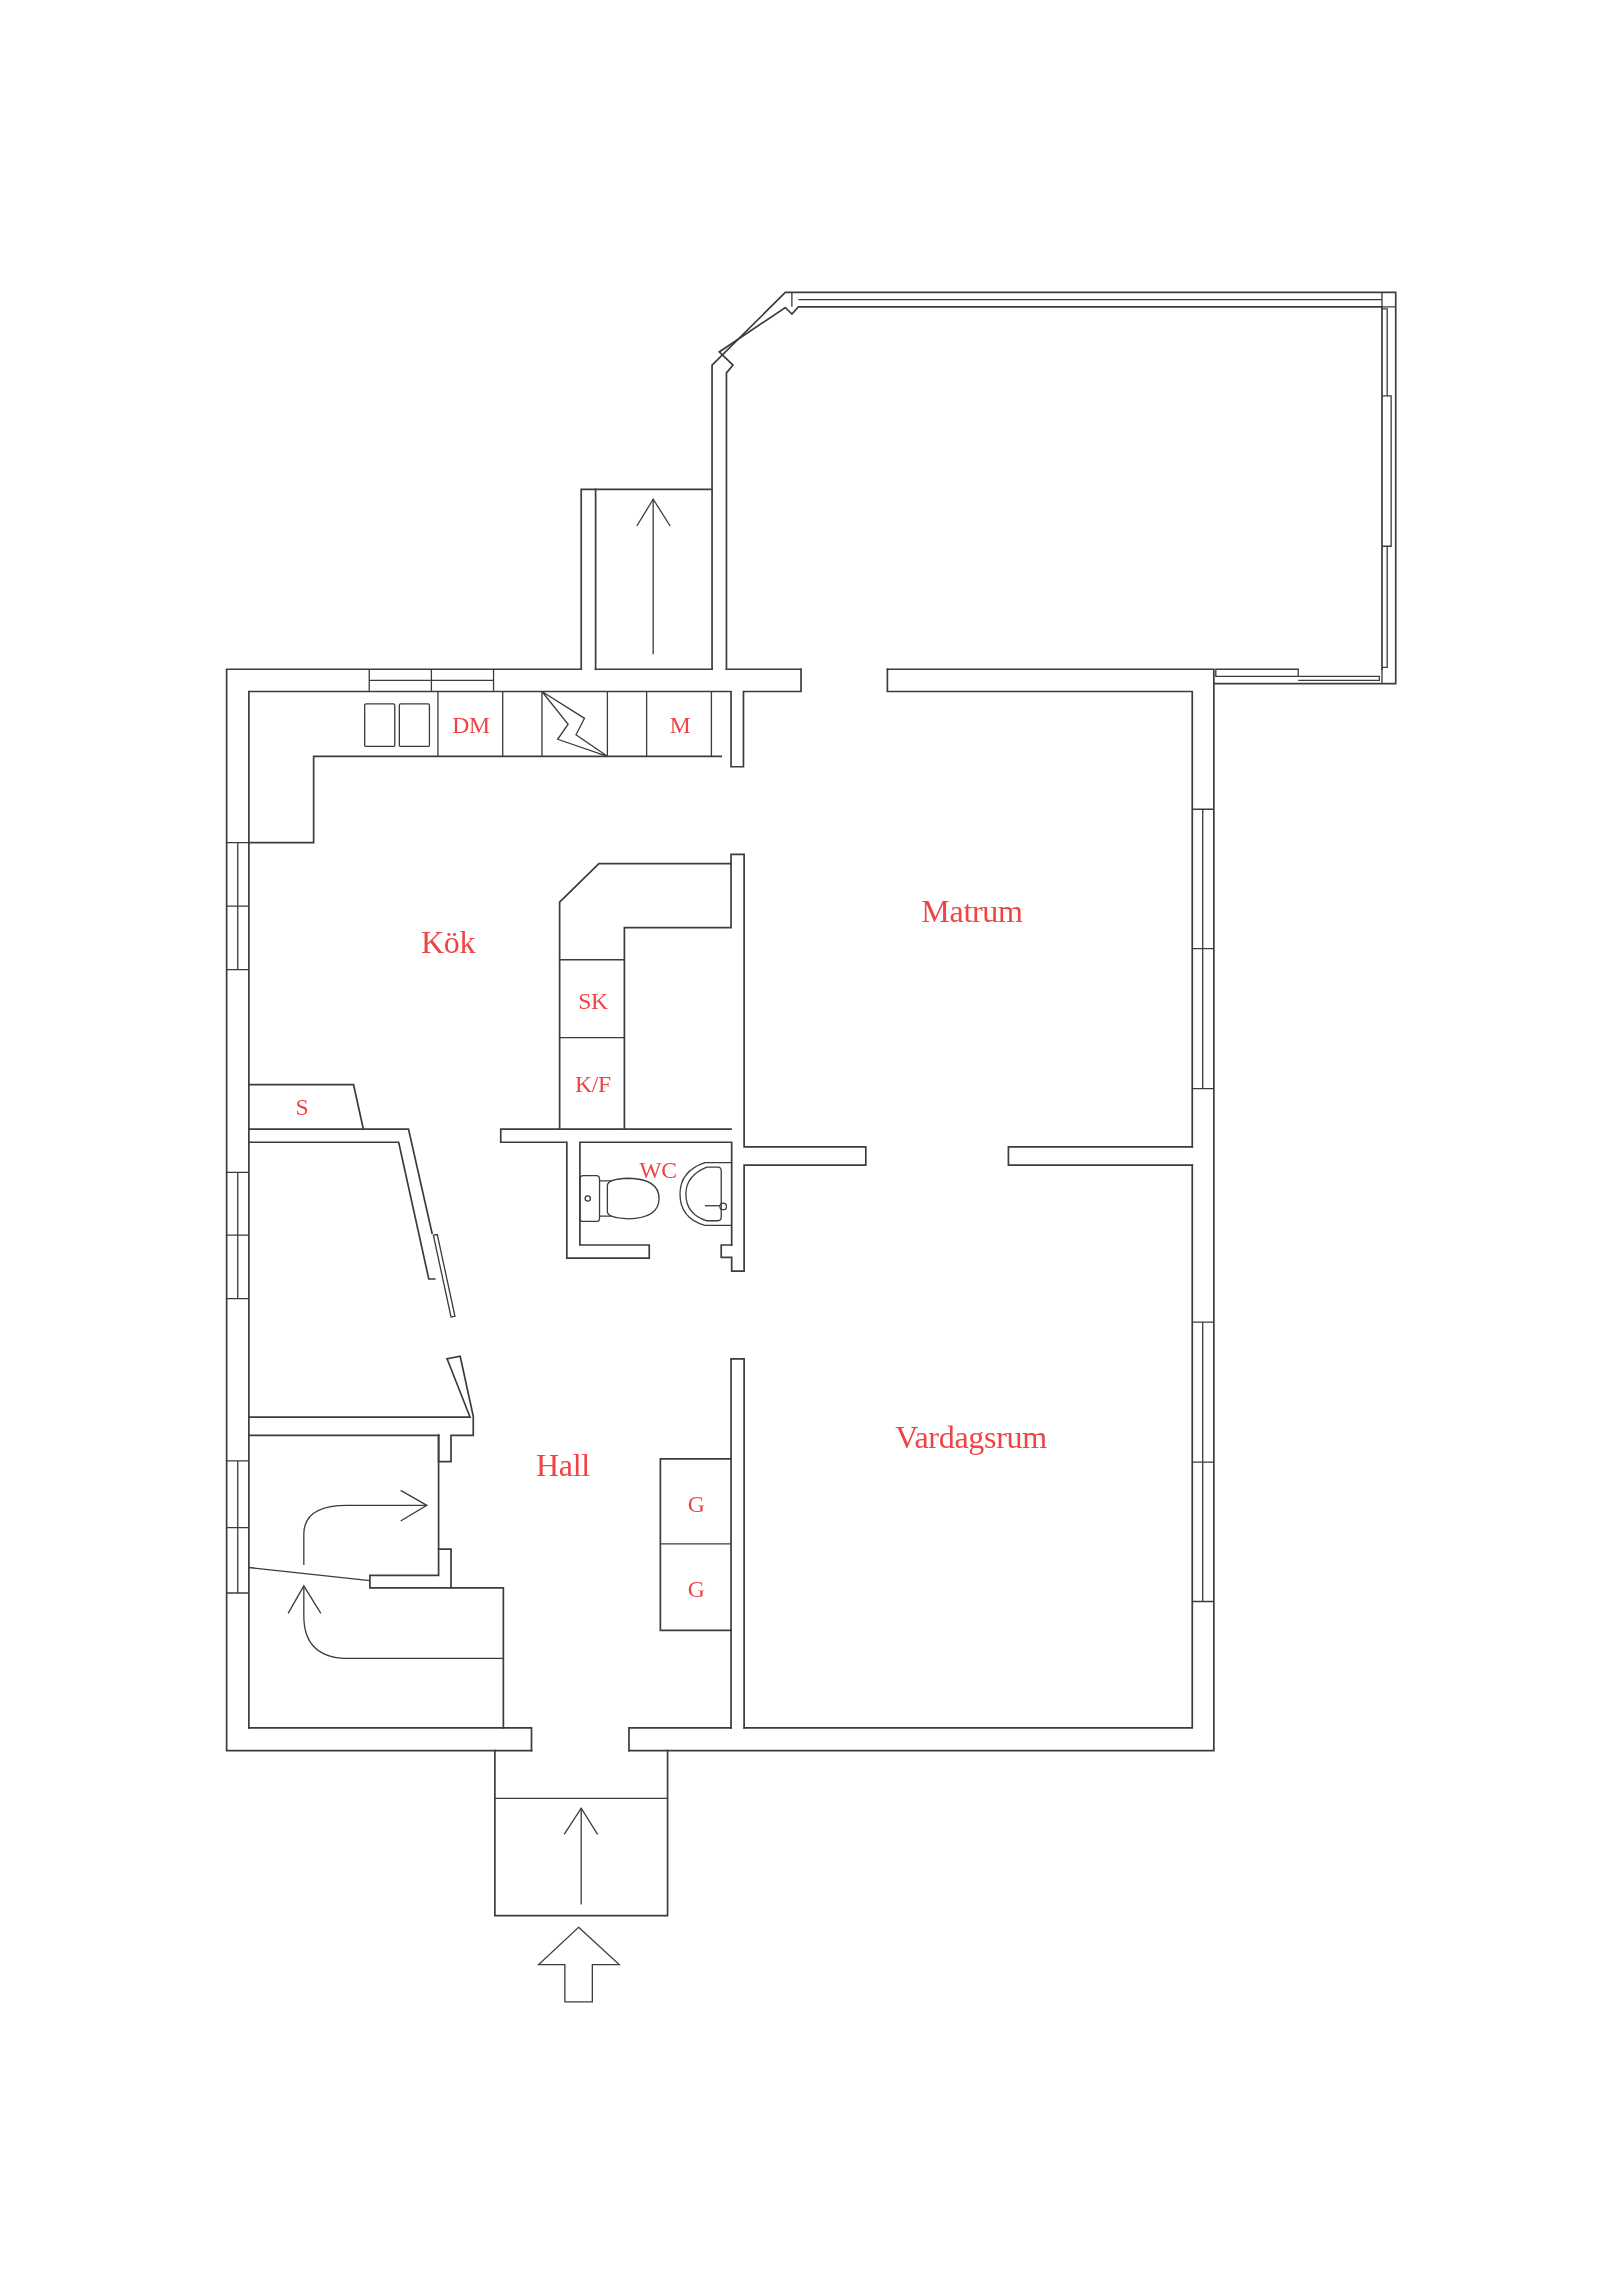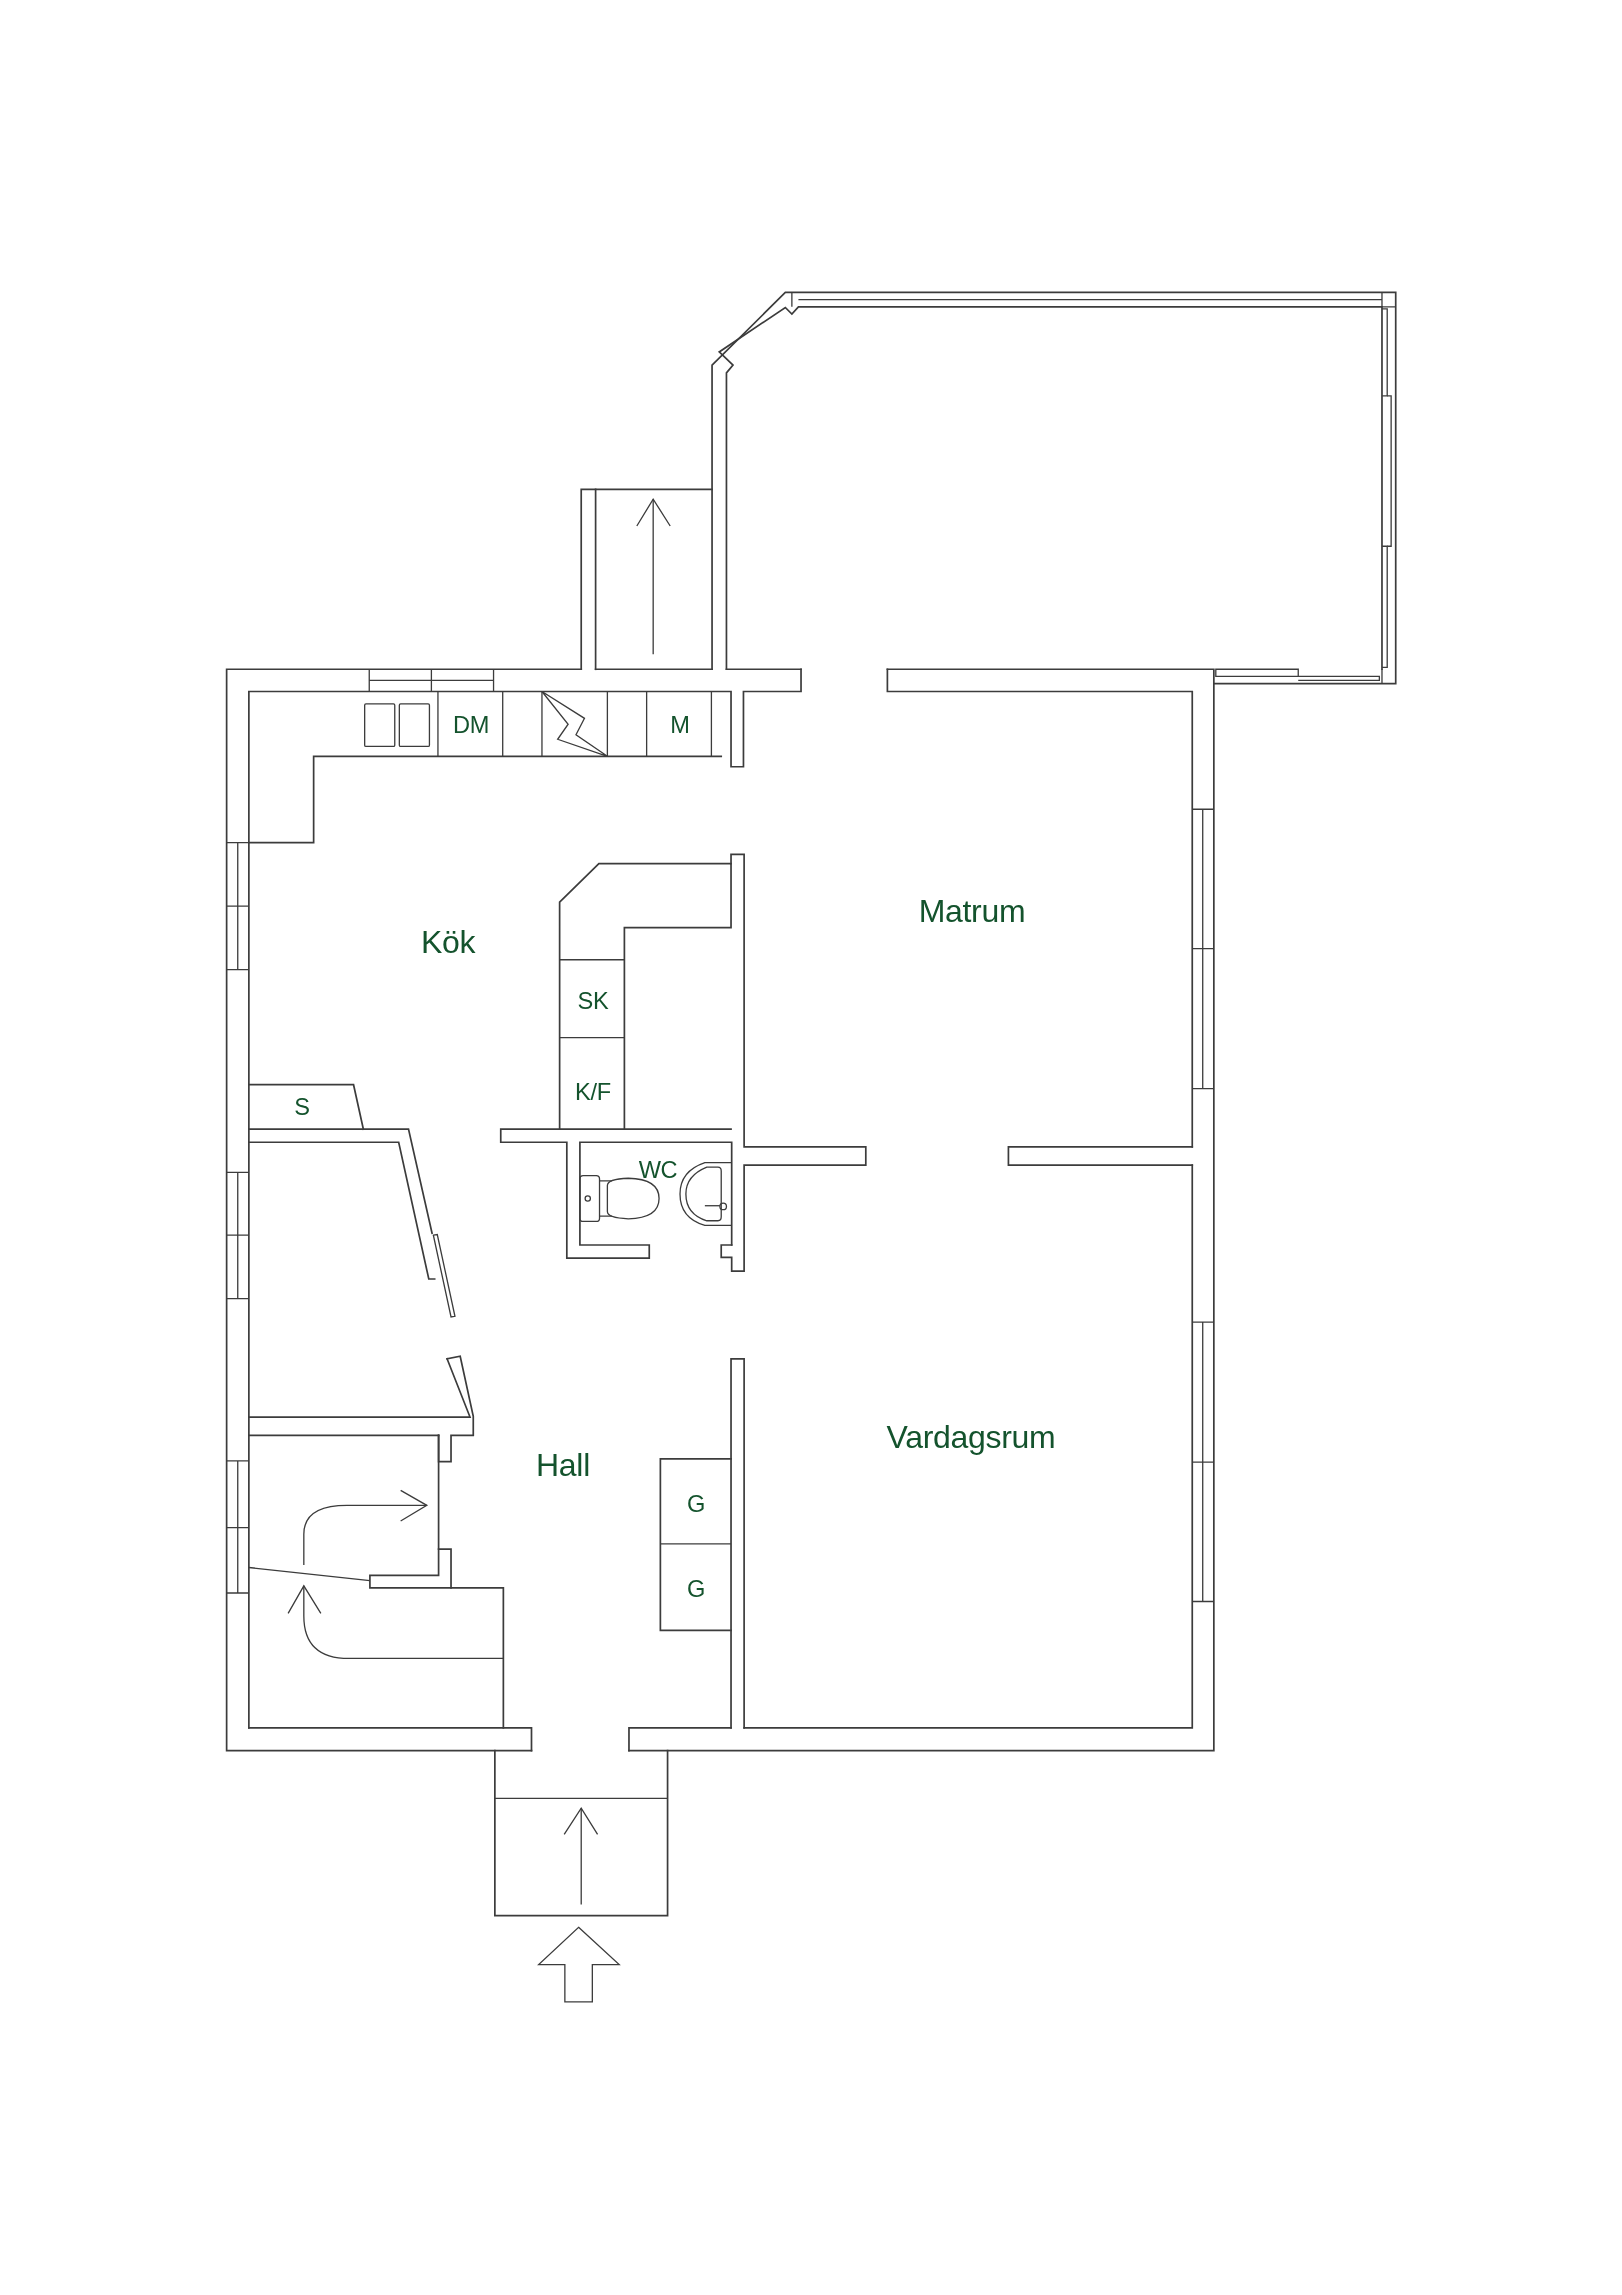--- a/index.html
+++ b/index.html
@@ -1,20 +1,20 @@
 <!DOCTYPE html>
 <html style="font-size:10.5px"><head>
 <meta charset="utf-8">
 <style>
   html, body { margin: 0; padding: 0; background: #ffffff; }
   body { width: 1623px; height: 2295px; position: relative; overflow: hidden; }
   svg.plan { position: absolute; left: 0; top: 0; width: 1623px; height: 2295px; }
   .w { fill: none; stroke: #3c3c3c; stroke-width: 2.6; stroke-linejoin: miter; stroke-linecap: square; }
   .t { fill: none; stroke: #3c3c3c; stroke-width: 2; }
-  .lbl { position: absolute; font-family: Liberation Sans, sans-serif; color: #14532d; white-space: nowrap; transform: translate(-50%, -50%); letter-spacing: -0.3px; }
+  .lbl { position: absolute; font-family: Liberation Serif, serif; color: #ef4444; white-space: nowrap; transform: translate(-50%, -50%); letter-spacing: -0.3px; }
   .room { font-size: 32px; }
   .fix { font-size: 23.6px; }
 </style>
 </head>
 <body>
 
 <svg class="plan" viewBox="0 0 2480 3508" xmlns="http://www.w3.org/2000/svg">
 
   <g>
 
@@ -150,17 +150,17 @@
 
 <div class="lbl room" style="left:448px; top:942px;">Kök</div>
 <div class="lbl room" style="left:972px; top:911px;">Matrum</div>
 <div class="lbl room" style="left:971px; top:1437px;">Vardagsrum</div>
 <div class="lbl room" style="left:563px; top:1465px;">Hall</div>
 <div class="lbl fix" style="left:658px; top:1170px;">WC</div>
 
 <div class="lbl fix" style="left:471px; top:725px;">DM</div>
 <div class="lbl fix" style="left:680px; top:725px;">M</div>
 <div class="lbl fix" style="left:593px; top:1001px;">SK</div>
-<div class="lbl fix" style="left:593px; top:1084px;margin-top:8px;">K/F</div>
+<div class="lbl fix" style="left:593px; top:1084px;">K/F</div>
 <div class="lbl fix" style="left:302px; top:1107px;">S</div>
 <div class="lbl fix" style="left:696px; top:1504px;">G</div>
 <div class="lbl fix" style="left:696px; top:1589px;">G</div>
 
 
 </body></html>

